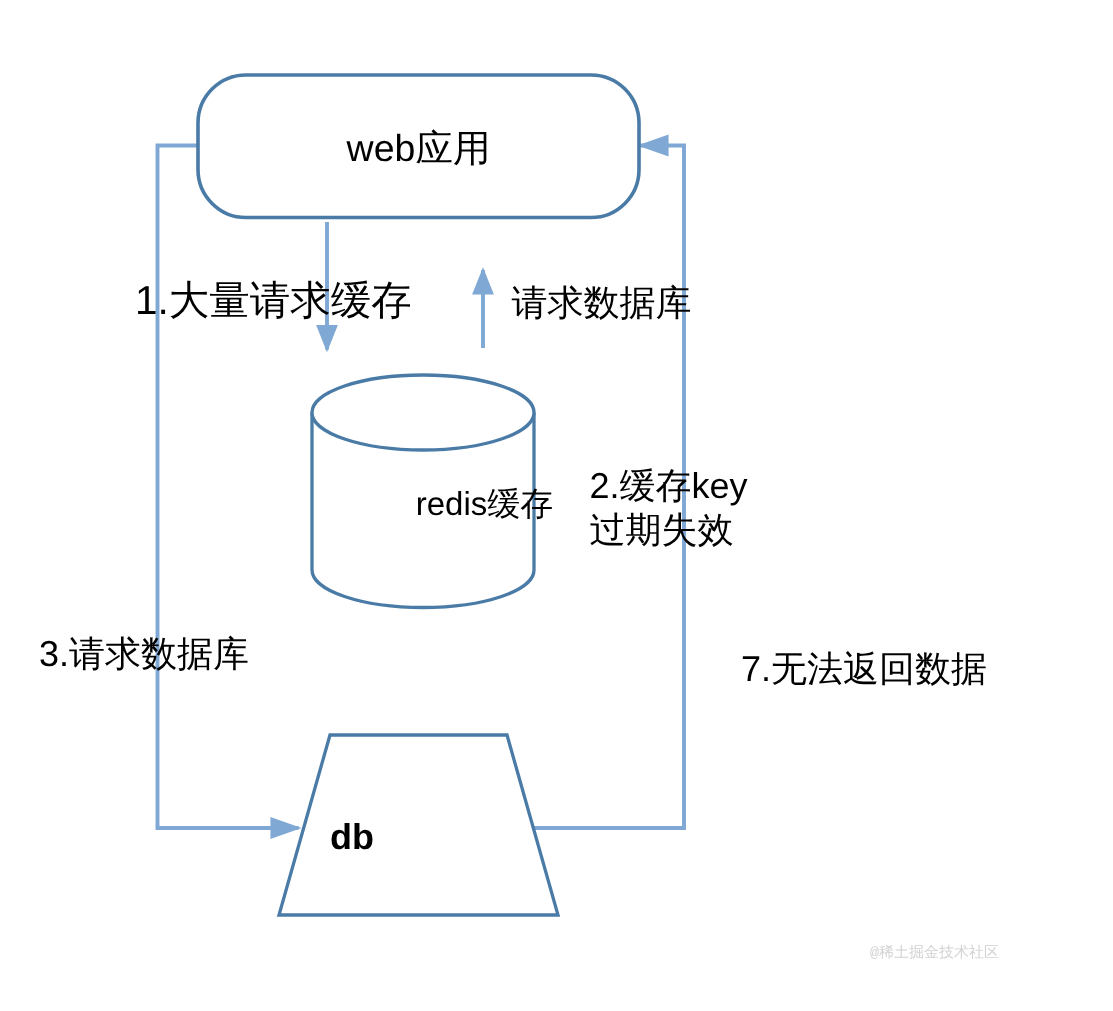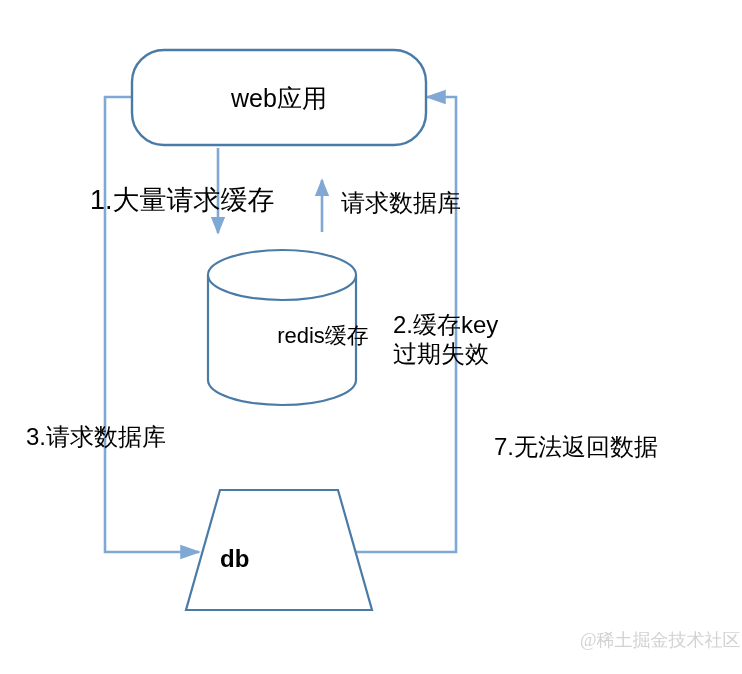--- a/index.html
+++ b/index.html
@@ -88,24 +88,24 @@
   }
   .label-4 {
     left: 168px;
     top: 620px;
     font-size: 24px;
   }
   .watermark {
     position: absolute;
     left: 580px;
     top: 628px;
-    font-size: 18px;
+    font-size: 10px;
     color: #d2d2d2;
     white-space: nowrap;
-    font-family: Liberation Serif, serif;
+    font-family: Liberation Mono, monospace;
   }
 </style>
 </head>
 <body>
 
 <div id="diagram-root">
 
   <svg id="diagram-svg" viewBox="0 0 742 674" xmlns="http://www.w3.org/2000/svg">
     <defs>
       <marker id="arrow-left" viewBox="0 0 10 10" refX="9" refY="5" markerWidth="7" markerHeight="7" orient="auto-start-reverse">

